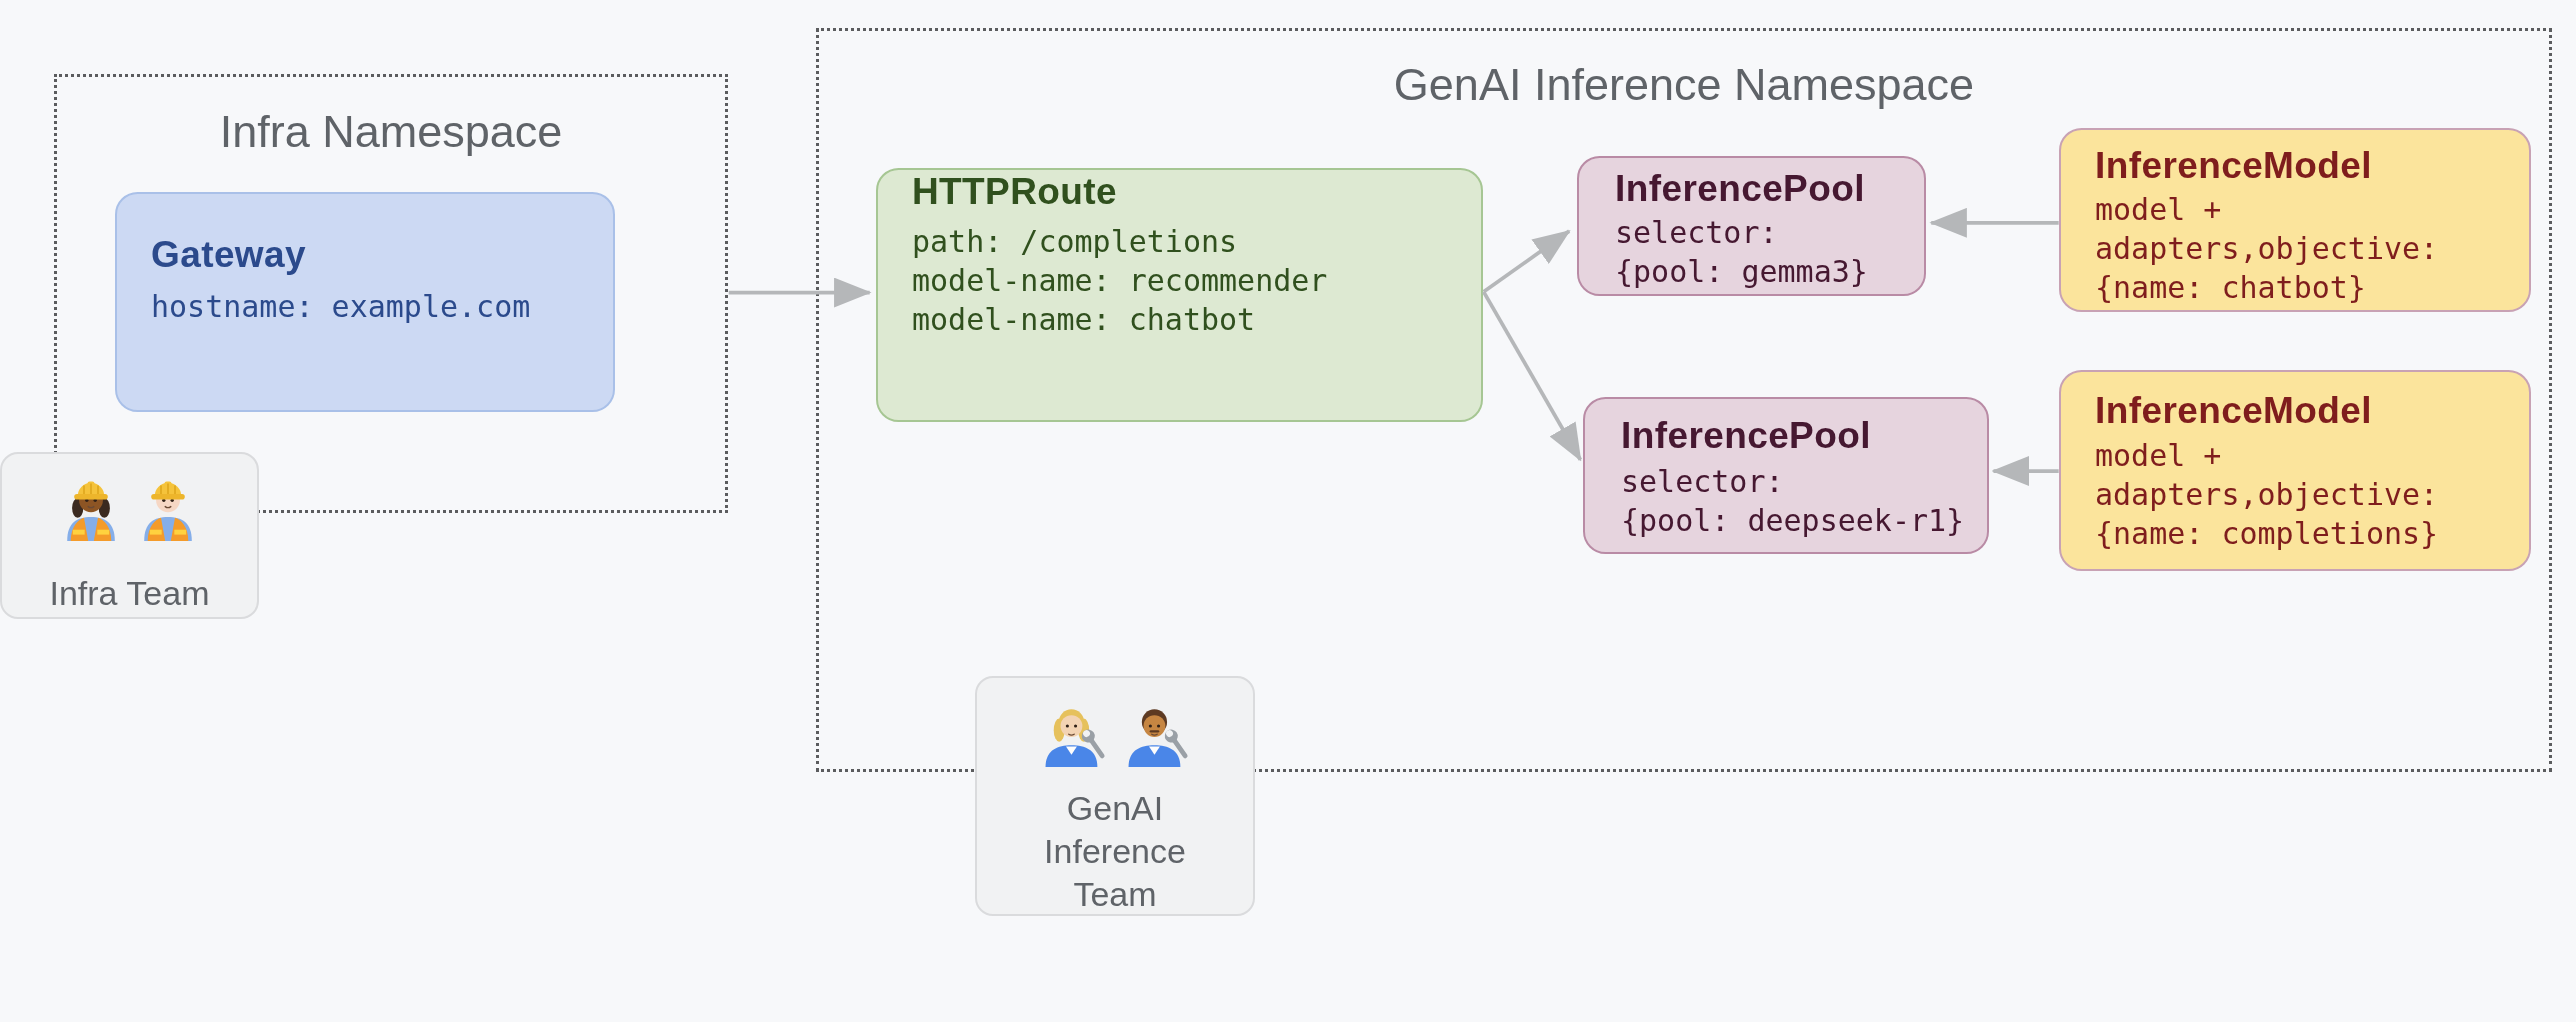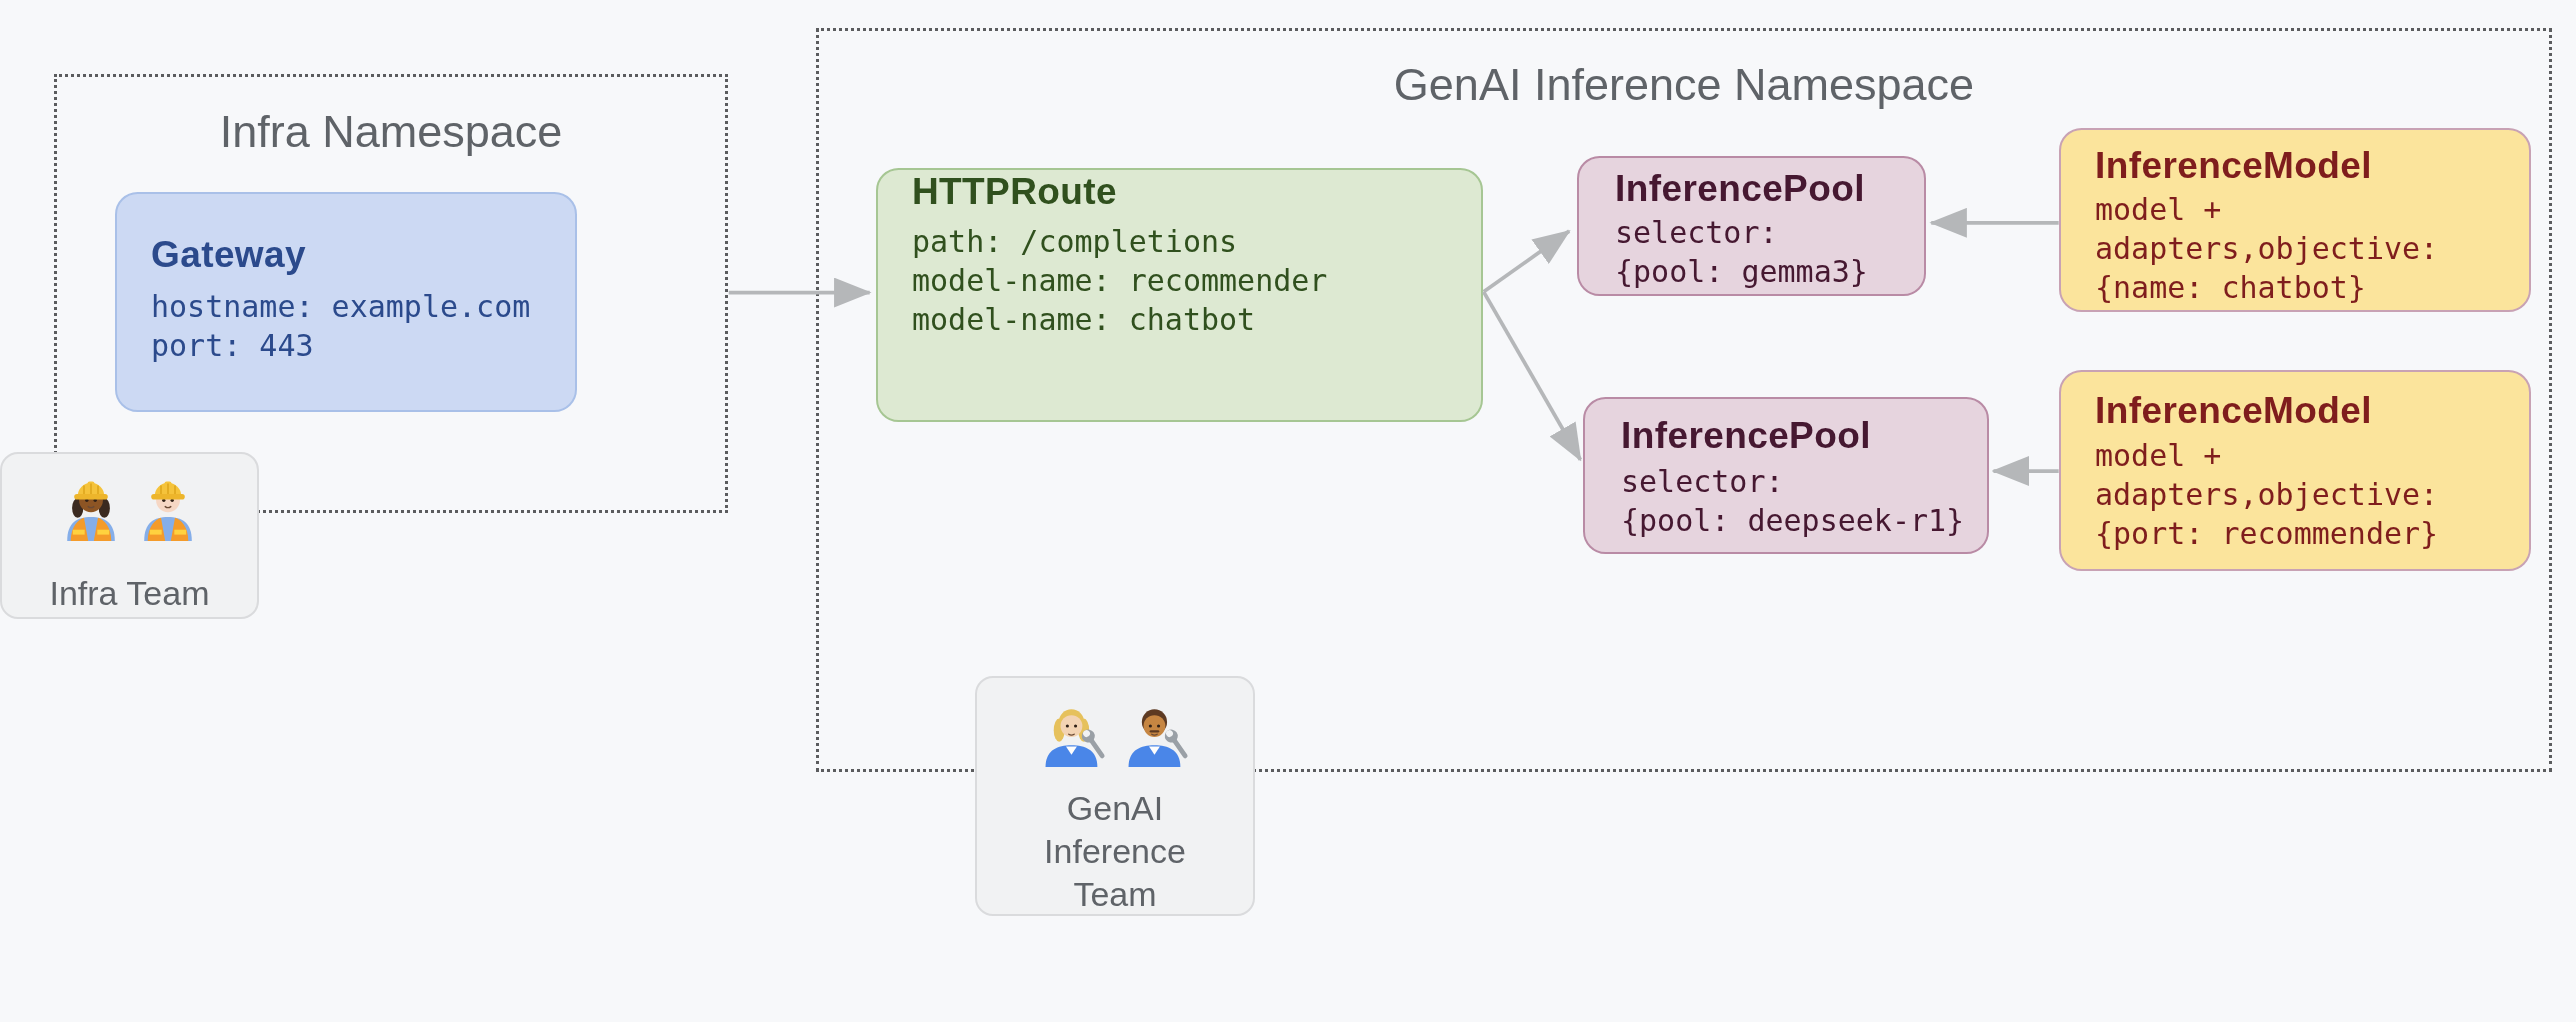--- a/index.html
+++ b/index.html
@@ -16,21 +16,21 @@
   #ns-infra .ns-title{top:30px;}
   #ns-genai .ns-title{top:28.5px;}
 
   
   .node{position:absolute;box-sizing:border-box;border-radius:22.5px;border:2.2px solid;
     padding-left:34px;padding-right:22.5px;z-index:2;}
   .node-title{font-weight:bold;font-size:37px;line-height:43px;letter-spacing:0.4px;}
   .node-line{font-family:"DejaVu Sans Mono","Liberation Mono",monospace;
     font-size:30px;line-height:39px;white-space:pre;}
 
-  #node-gateway{left:115px;top:192px;width:462px;height:220px;
+  #node-gateway{left:115px;top:192px;width:500px;height:220px;
     background:#ccd9f3;border-color:#a9c0e8;color:#2b4a8c;padding-top:39px;}
   #node-gateway .node-title{margin-bottom:10.5px;}
 
   #node-httproute{left:876px;top:168px;width:607px;height:254px;
     background:#dde9d2;border-color:#a6c693;color:#30501e;}
   #node-httproute .node-title{margin-bottom:9px;}
 
   .pool{background:#e6d4de;border-color:#b98ba5;color:#461831;padding-left:36px;}
   .model{background:#fbe49c;border-color:#c8a2b4;color:#7f1d1d;}
 
@@ -68,21 +68,20 @@
     <div class="ns-title">Infra Namespace</div>
   </div>
 
   <div class="ns" id="ns-genai">
     <div class="ns-title">GenAI Inference Namespace</div>
   </div>
 
   <div class="node" id="node-gateway">
     <div class="node-title">Gateway</div>
     <div class="node-line">hostname: example.com</div>
-    <div class="node-line">port: 443</div>
   </div>
 
   <div class="node" id="node-httproute">
     <div class="node-title">HTTPRoute</div>
     <div class="node-line">path: /completions</div>
     <div class="node-line">model-name: recommender</div>
     <div class="node-line">model-name: chatbot</div>
   </div>
 
   <div class="node pool" id="node-pool-1">
@@ -101,21 +100,21 @@
   <div class="node pool" id="node-pool-2">
     <div class="node-title">InferencePool</div>
     <div class="node-line">selector:</div>
     <div class="node-line">{pool: deepseek-r1}</div>
   </div>
 
   <div class="node model" id="node-model-2">
     <div class="node-title">InferenceModel</div>
     <div class="node-line">model +</div>
     <div class="node-line">adapters,objective:</div>
-    <div class="node-line">{port: recommender}</div>
+    <div class="node-line">{name: completions}</div>
   </div>
 
   <svg id="arrows" viewBox="0 0 3436 1364" xmlns="http://www.w3.org/2000/svg">
     <defs>
       <marker id="ah" viewBox="0 0 10 8" refX="9.5" refY="4" markerWidth="10" markerHeight="8" orient="auto-start-reverse" markerUnits="strokeWidth">
         <path d="M0,0 L10,4 L0,8 Z" fill="#b5b7b9"></path>
       </marker>
     </defs>
     <line x1="972" y1="390" x2="1160" y2="390" marker-end="url(#ah)"></line>
     <line x1="1979" y1="389" x2="2093" y2="308" marker-end="url(#ah)"></line>

